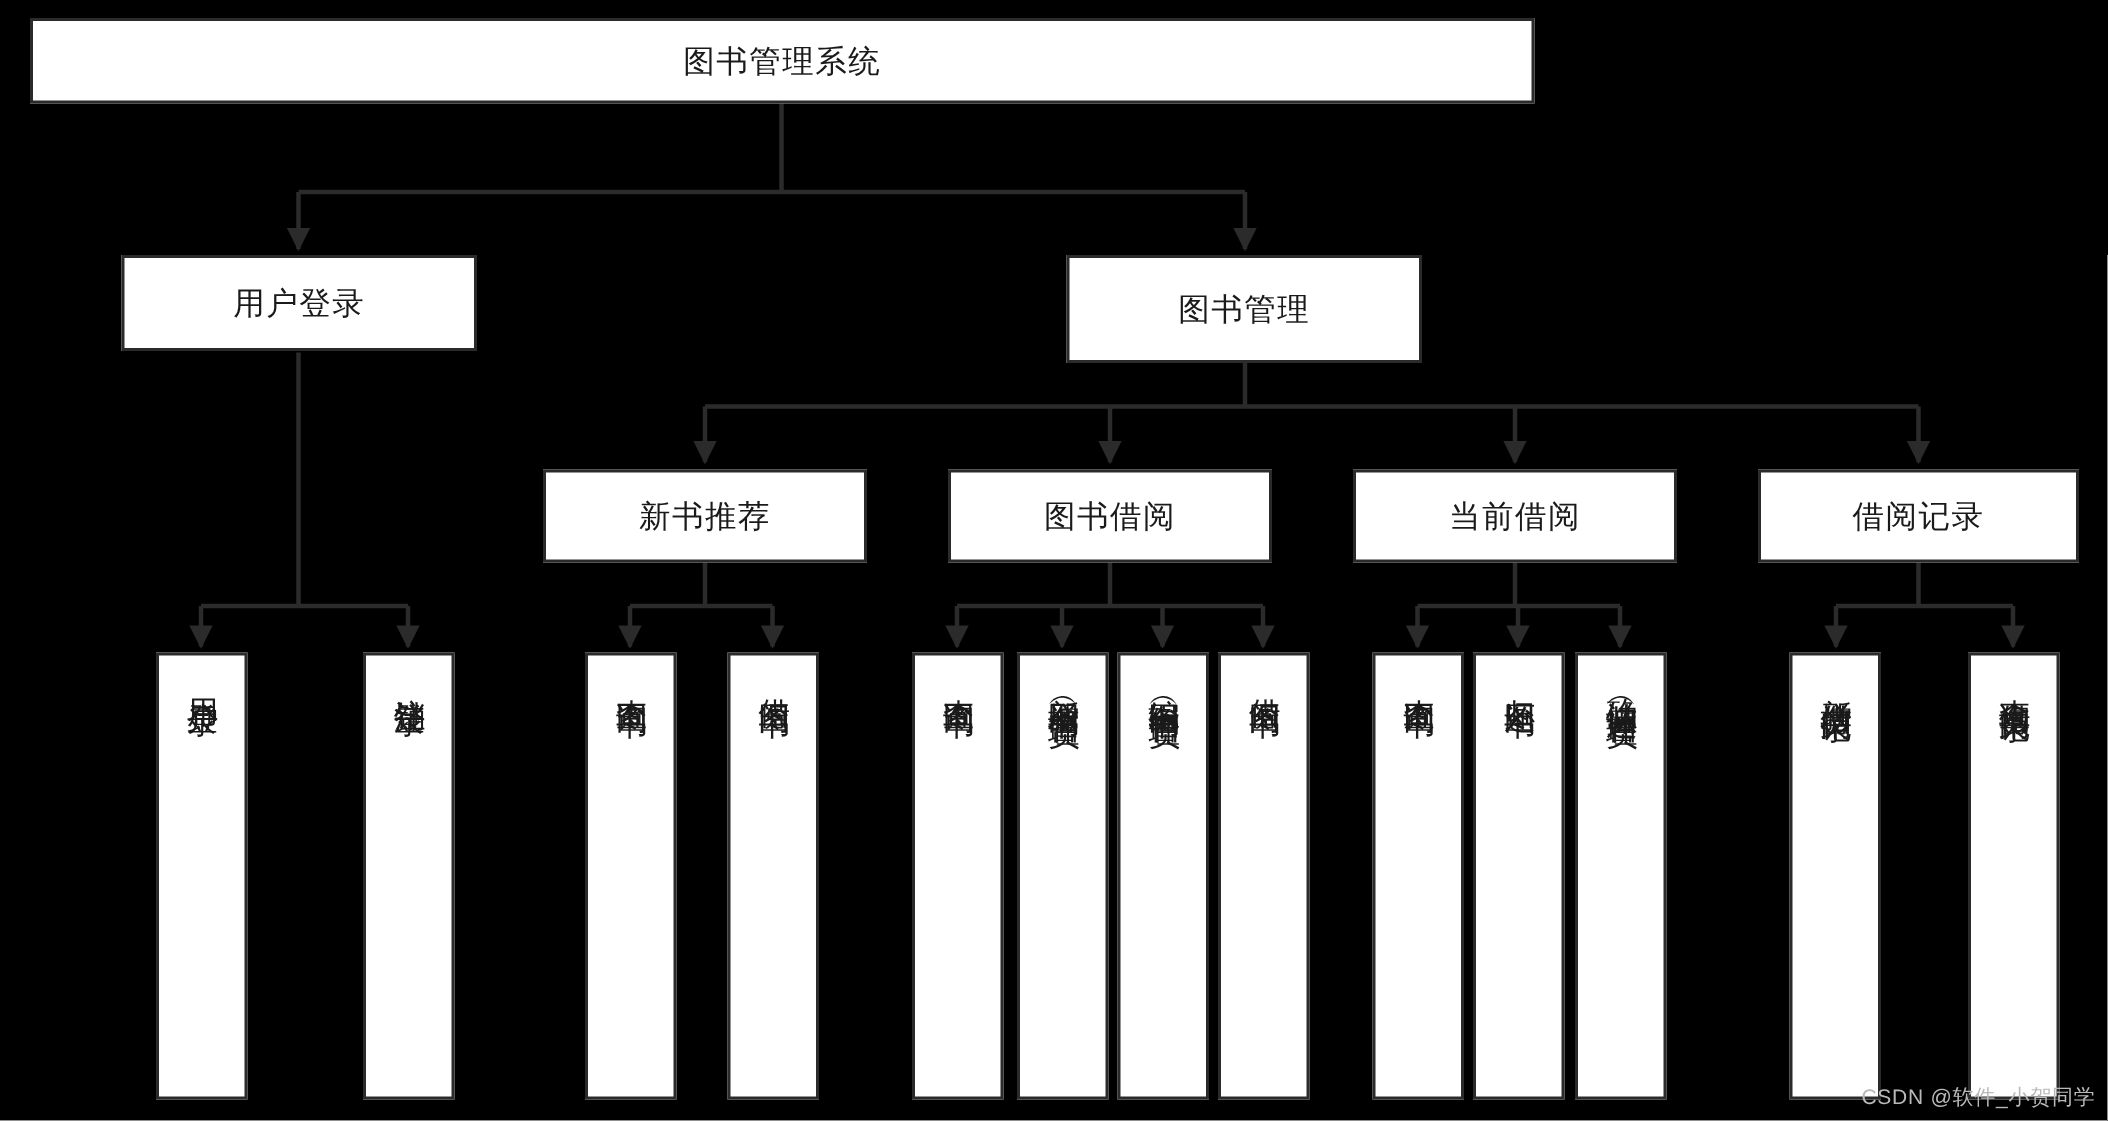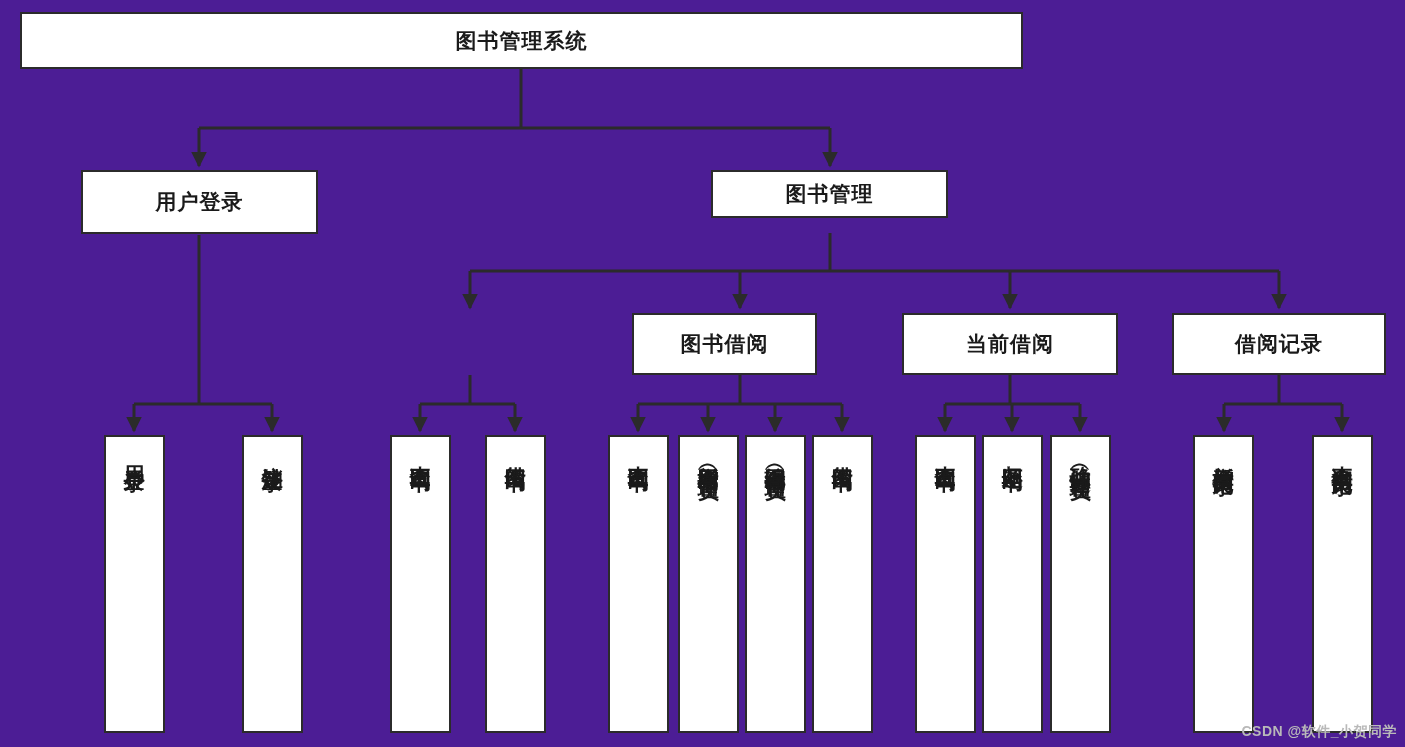--- a/index.html
+++ b/index.html
@@ -7,23 +7,22 @@
     padding: 0;
     background: #ffffff;
   }
   body {
     font-family: "Liberation Sans", "DejaVu Sans", sans-serif;
   }
   #canvas {
     position: relative;
     width: 1405px;
     height: 747px;
-    background: #4c1d95;
+    background: #000000;
     overflow: hidden;
-    font-weight: bold;
   }
   #edges {
     position: absolute;
     left: 0;
     top: 0;
     width: 1405px;
     height: 747px;
     pointer-events: none;
   }
   .node {
@@ -127,25 +126,28 @@
     </g>
   </svg>
 
   <div class="node node-root" style="left:20px; top:12px; width:1003px; height:57px;">
     <span class="htext">图书管理系统</span>
   </div>
 
   <div class="node node-l2" style="left:81px; top:170px; width:237px; height:64px;">
     <span class="htext">用户登录</span>
   </div>
-  <div class="node node-l2" style="left:711px; top:170px; width:237px; height:48px;">
+  <div class="node node-l2" style="left:711px; top:170px; width:237px; height:72px;">
     <span class="htext">图书管理</span>
   </div>
 
-  <div class="node node-l3" style="left:632px; top:313px; width:185px; height:62px;">
+  <div class="node node-l3" style="left:362px; top:313px; width:216px; height:62px;">
+    <span class="htext">新书推荐</span>
+  </div>
+  <div class="node node-l3" style="left:632px; top:313px; width:216px; height:62px;">
     <span class="htext">图书借阅</span>
   </div>
   <div class="node node-l3" style="left:1172px; top:313px; width:214px; height:62px;">
     <span class="htext">借阅记录</span>
   </div>
   <div class="node node-l3" style="left:902px; top:313px; width:216px; height:62px;">
     <span class="htext">当前借阅</span>
   </div>
 
   <div class="node node-leaf" style="left:104px; top:435px; width:61px; height:298px;">

